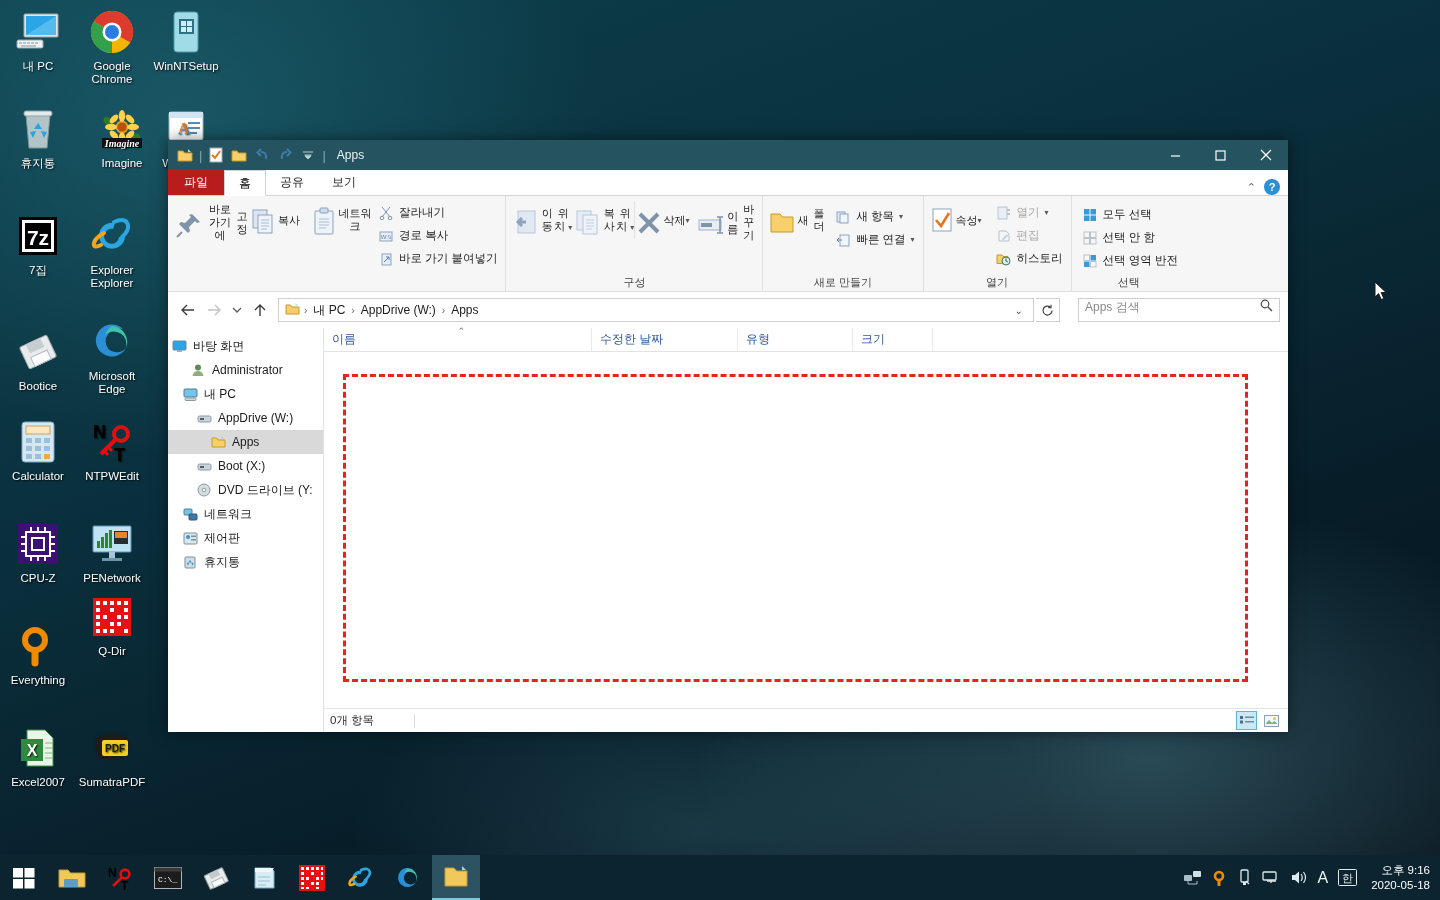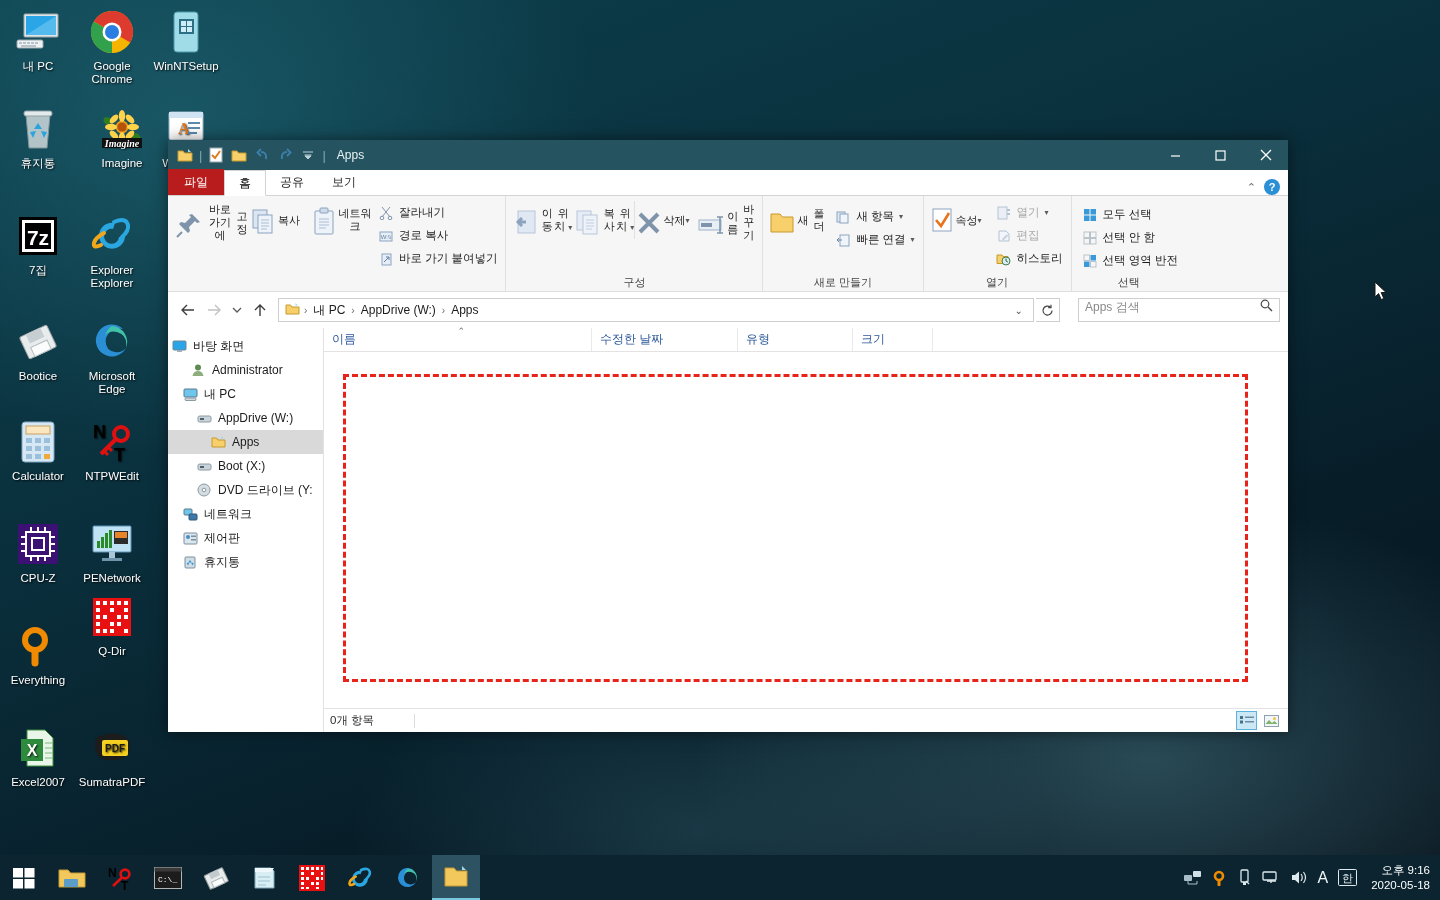--- a/index.html
+++ b/index.html
@@ -297,21 +297,21 @@
     <div class="glyph">
       <svg width="46" height="44" viewBox="0 0 46 44">
         <path d="M26 9 a13 13 0 1 0 10 14 h-6 a7.5 7.5 0 1 1 -6 -8 z" fill="#2aa6e0"></path>
         <path d="M12 31 q-8 4 -7 -2 q1 -5 10 -10" stroke="#f2a71b" stroke-width="4" fill="none" stroke-linecap="round"></path>
         <path d="M25 8 q12 -5 14 3 q1 6 -6 12" stroke="#2aa6e0" stroke-width="4" fill="none" stroke-linecap="round"></path>
       </svg>
     </div>
     <span class="lbl">Explorer Explorer</span>
   </div>
 
-  <div class="dicon" style="left:0px;top:318px">
+  <div class="dicon" style="left:0px;top:328px">
     <div class="glyph">
       <svg width="44" height="44" viewBox="0 0 44 44">
         <g transform="rotate(-25 22 22)">
           <rect x="7" y="10" width="30" height="24" rx="2" fill="#e8eced" stroke="#9aa3a6"></rect>
           <rect x="14" y="10" width="16" height="10" fill="#c7ced1"></rect>
           <rect x="13" y="24" width="18" height="10" fill="#fbfcfc" stroke="#b5bcbf"></rect>
         </g>
       </svg>
     </div>
     <span class="lbl">Bootice</span>

